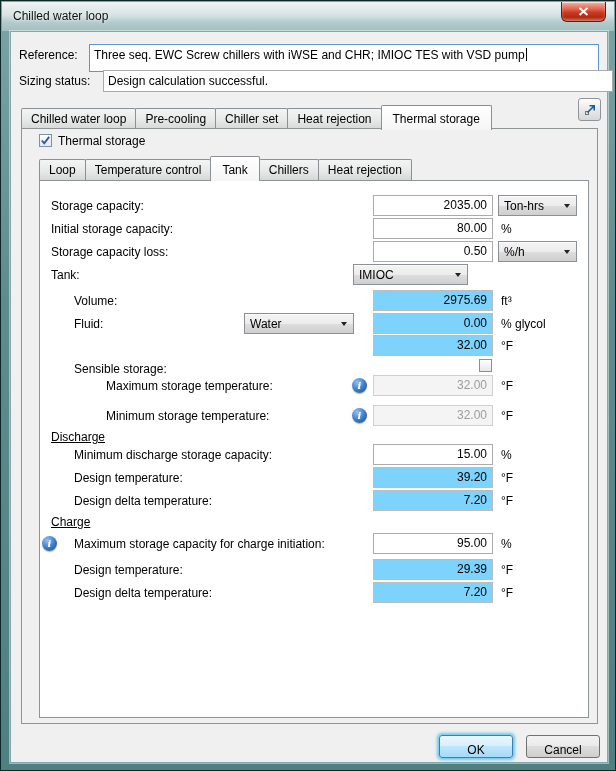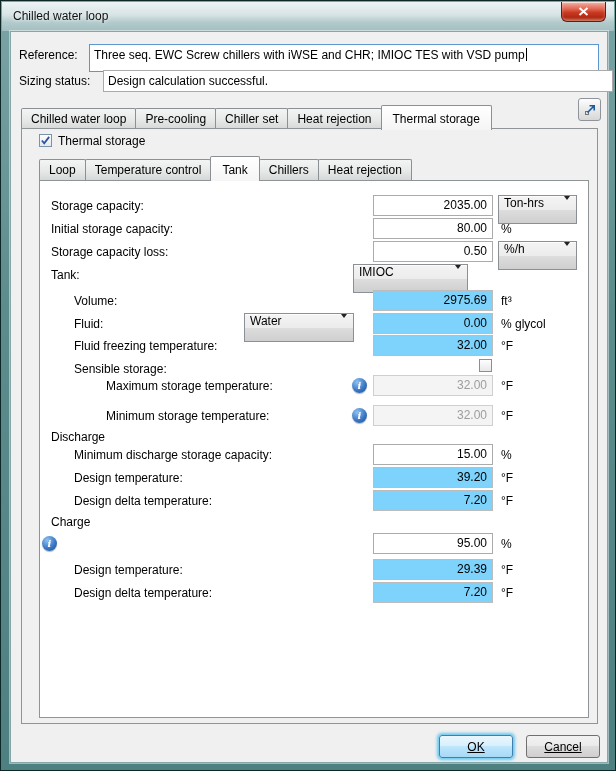--- a/index.html
+++ b/index.html
@@ -19,35 +19,35 @@
   .tab + .tab{margin-left:-1px;}
   .tab.active{background:linear-gradient(180deg,#ffffff,#f5f5f5);padding:6px 11px 4px;margin-bottom:-1px;position:relative;z-index:6;}
   .pane{position:absolute;border:1px solid #8f9497;box-sizing:border-box;}
   .outer-pane{left:10px;top:96px;width:577px;height:596px;background:#f0f0f0;}
   .inner-pane{left:17px;top:51px;width:550px;height:538px;background:#ffffff;}
   .chkbox{width:13px;height:13px;border:1px solid #8e8e8e;background:linear-gradient(180deg,#fefefe,#e8e8e8);box-sizing:border-box;display:inline-flex;align-items:center;justify-content:center;cursor:pointer;}
   .chk-label{cursor:default;}
   .row{position:absolute;left:0;right:0;height:21px;}
   .lbl{position:absolute;top:4px;white-space:nowrap;}
   .i0{left:11px;} .i1{left:34px;} .i2{left:66px;}
-  .sec{position:absolute;left:11px;top:4px;}
+  .sec{position:absolute;left:11px;top:4px;text-decoration:underline;}
   .fld{position:absolute;left:333px;width:120px;height:21px;box-sizing:border-box;border:1px solid #ababab;background:#fff;text-align:right;padding-right:5px;line-height:19px;}
   .fld.ro{background:#7dd3fc;border-color:#bcbcbc;}
   .fld.dis{background:#f4f4f4;border-color:#cfcfcf;color:#9d9d9d;}
   .unit{position:absolute;left:461px;top:4px;white-space:nowrap;}
-  .dd{position:absolute;height:29px;box-sizing:border-box;border:1px solid #8b9097;background:linear-gradient(180deg,#f4f4f4,#ececec 50%,#dddddd 52%,#cfcfcf);display:flex;cursor:pointer;box-shadow:inset 0 1px 0 rgba(255,255,255,.7);}
+  .dd{position:absolute;height:21px;box-sizing:border-box;border:1px solid #8b9097;background:linear-gradient(180deg,#f4f4f4,#ececec 50%,#dddddd 52%,#cfcfcf);display:flex;align-items:center;cursor:pointer;box-shadow:inset 0 1px 0 rgba(255,255,255,.7);}
   .dd-lbl{flex:1;padding-left:5px;white-space:nowrap;overflow:hidden;}
   .dd-arrow{width:0;height:0;border-left:3.5px solid transparent;border-right:3.5px solid transparent;border-top:4px solid #222;margin-right:6px;}
   .unit-dd{left:458px;width:79px;}
   .type-dd{left:313px;width:115px;}
   .fluid-dd{left:204px;width:110px;}
   .info{position:absolute;top:3px;width:15px;height:15px;border-radius:50%;background:radial-gradient(circle at 35% 28%,#8ec2f5,#3b77c4 55%,#1c4f96);color:#fff;font:bold italic 10px "DejaVu Serif",serif;display:flex;align-items:center;justify-content:center;box-shadow:0 1px 1px rgba(0,0,0,.3);}
   .info.lvl2{left:312px;} .info.farleft{left:2px;}
   .chk-cell{position:absolute;left:439px;top:1px;}
-  .btn{position:absolute;width:74px;height:23px;box-sizing:border-box;border:1px solid #707070;border-radius:3px;background:linear-gradient(180deg,#f2f2f2,#ebebeb 45%,#dddddd 50%,#cfcfcf);display:flex;align-items:center;justify-content:center;cursor:pointer;text-decoration:underline;}
+  .btn{position:absolute;width:74px;height:23px;box-sizing:border-box;border:1px solid #707070;border-radius:3px;background:linear-gradient(180deg,#f2f2f2,#ebebeb 45%,#dddddd 50%,#cfcfcf);display:flex;align-items:flex-end;justify-content:center;cursor:pointer;}
   .btn.default{border-color:#3c7fb1;background:linear-gradient(180deg,#eaf6fd,#d9f0fc 45%,#bee6fd 50%,#a7d9f5);box-shadow:0 0 3px 2px rgba(61,187,237,.75);}
   svg{display:block;}
 </style>
 </head>
 <body>
 
 <div class="window">
   <div class="titlebar">
     <span class="title">Chilled water loop</span>
     <div class="close-btn">
@@ -145,21 +145,20 @@
           <span class="lbl i1">Fluid:</span>
           <div class="dd fluid-dd">
             <span class="dd-lbl">Water</span>
             <span class="dd-arrow"></span>
           </div>
           <div class="fld ro">0.00</div>
           <span class="unit">% glycol</span>
         </div>
 
         <div class="row" style="top:154px">
-          <span class="lbl i1">Fluid freezing temperature:</span>
           <div class="fld ro">32.00</div>
           <span class="unit">°F</span>
         </div>
 
         <div class="row" style="top:177px">
           <span class="lbl i1">Sensible storage:</span>
           <span class="chk-cell"><span class="chkbox"></span></span>
         </div>
 
         <div class="row" style="top:194px">
@@ -197,20 +196,21 @@
           <div class="fld ro">7.20</div>
           <span class="unit">°F</span>
         </div>
 
         <div class="row" style="top:330px">
           <span class="sec">Charge</span>
         </div>
 
         <div class="row" style="top:352px">
           <span class="info farleft">i</span>
+          <span class="lbl i1">Maximum storage capacity for charge initiation:</span>
           <div class="fld">95.00</div>
           <span class="unit">%</span>
         </div>
 
         <div class="row" style="top:378px">
           <span class="lbl i1">Design temperature:</span>
           <div class="fld ro">29.39</div>
           <span class="unit">°F</span>
         </div>
 

